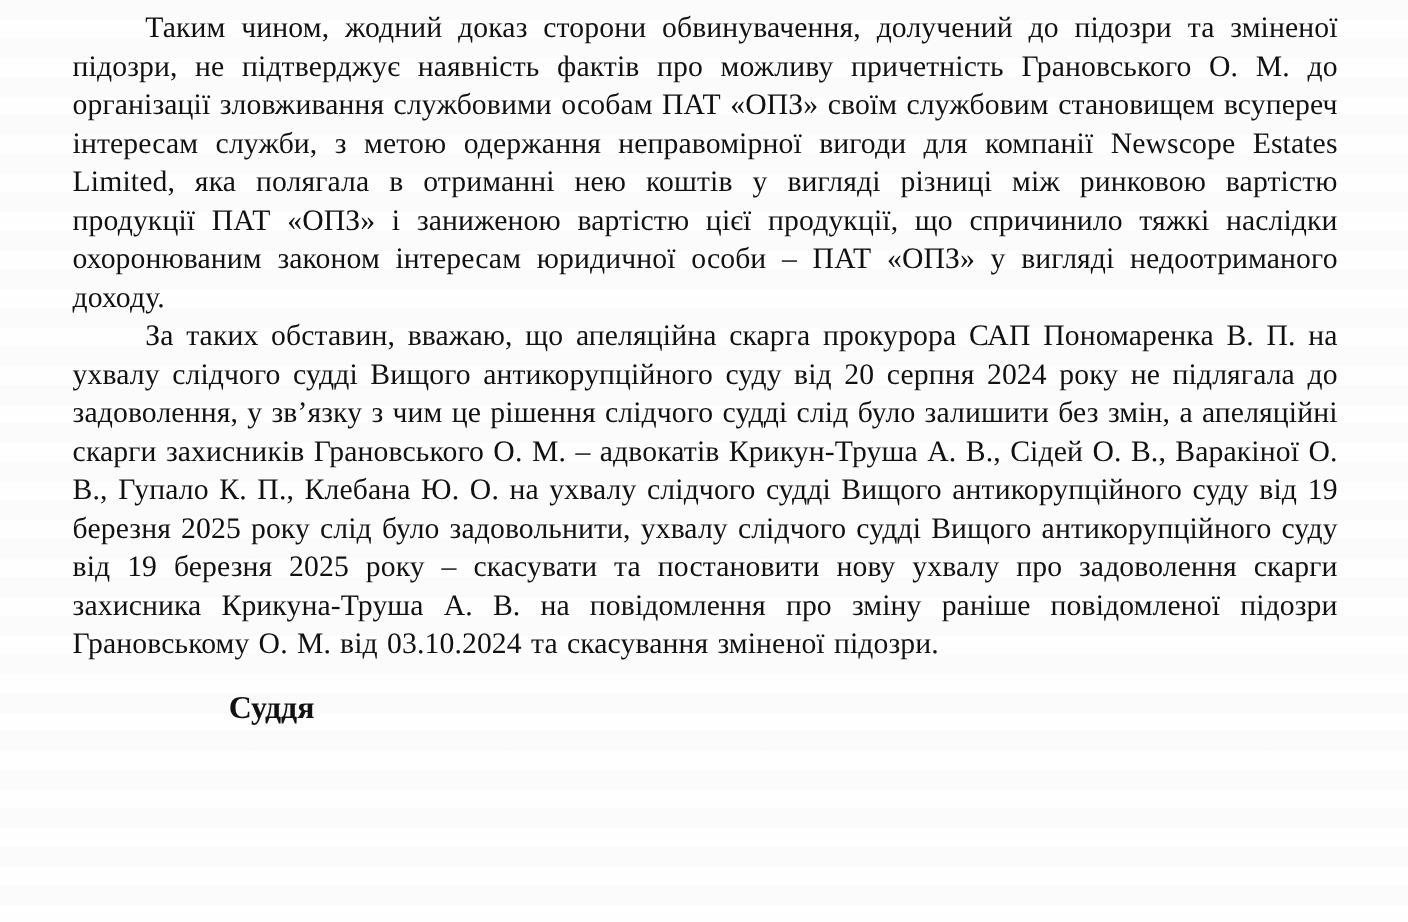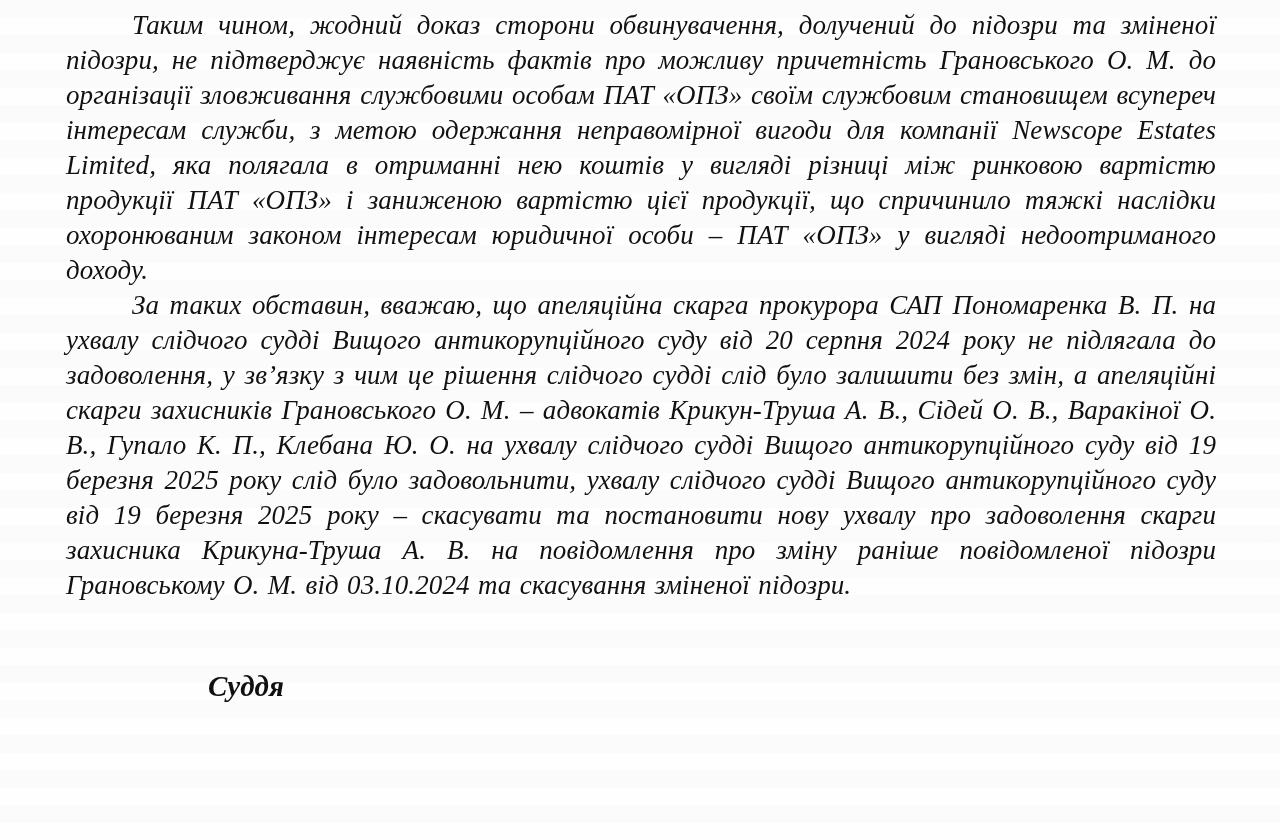--- a/index.html
+++ b/index.html
@@ -21,36 +21,35 @@
     padding: 8px 64px 0 66px;
     background:
       repeating-linear-gradient(
         to bottom,
         rgba(0,0,0,0.012) 0px,
         rgba(0,0,0,0.012) 18px,
         rgba(255,255,255,0) 18px,
         rgba(255,255,255,0) 35px
       ),
       #fefefe;
-    font-style: italic;
   }
   .para {
     margin: 0;
     text-align: justify;
     text-indent: 66px;
     font-size: 27px;
     line-height: 35px;
     letter-spacing: 0.1px;
     word-spacing: 1.5px;
   }
   .signature-row {
     display: flex;
     justify-content: space-between;
     align-items: baseline;
-    margin-top: 66px;
+    margin-top: 24px;
     padding: 0 32px 0 142px;
   }
   .signature-row span {
     font-weight: bold;
     font-size: 29px;
     line-height: 35px;
   }
 </style>
 </head>
 <body>

